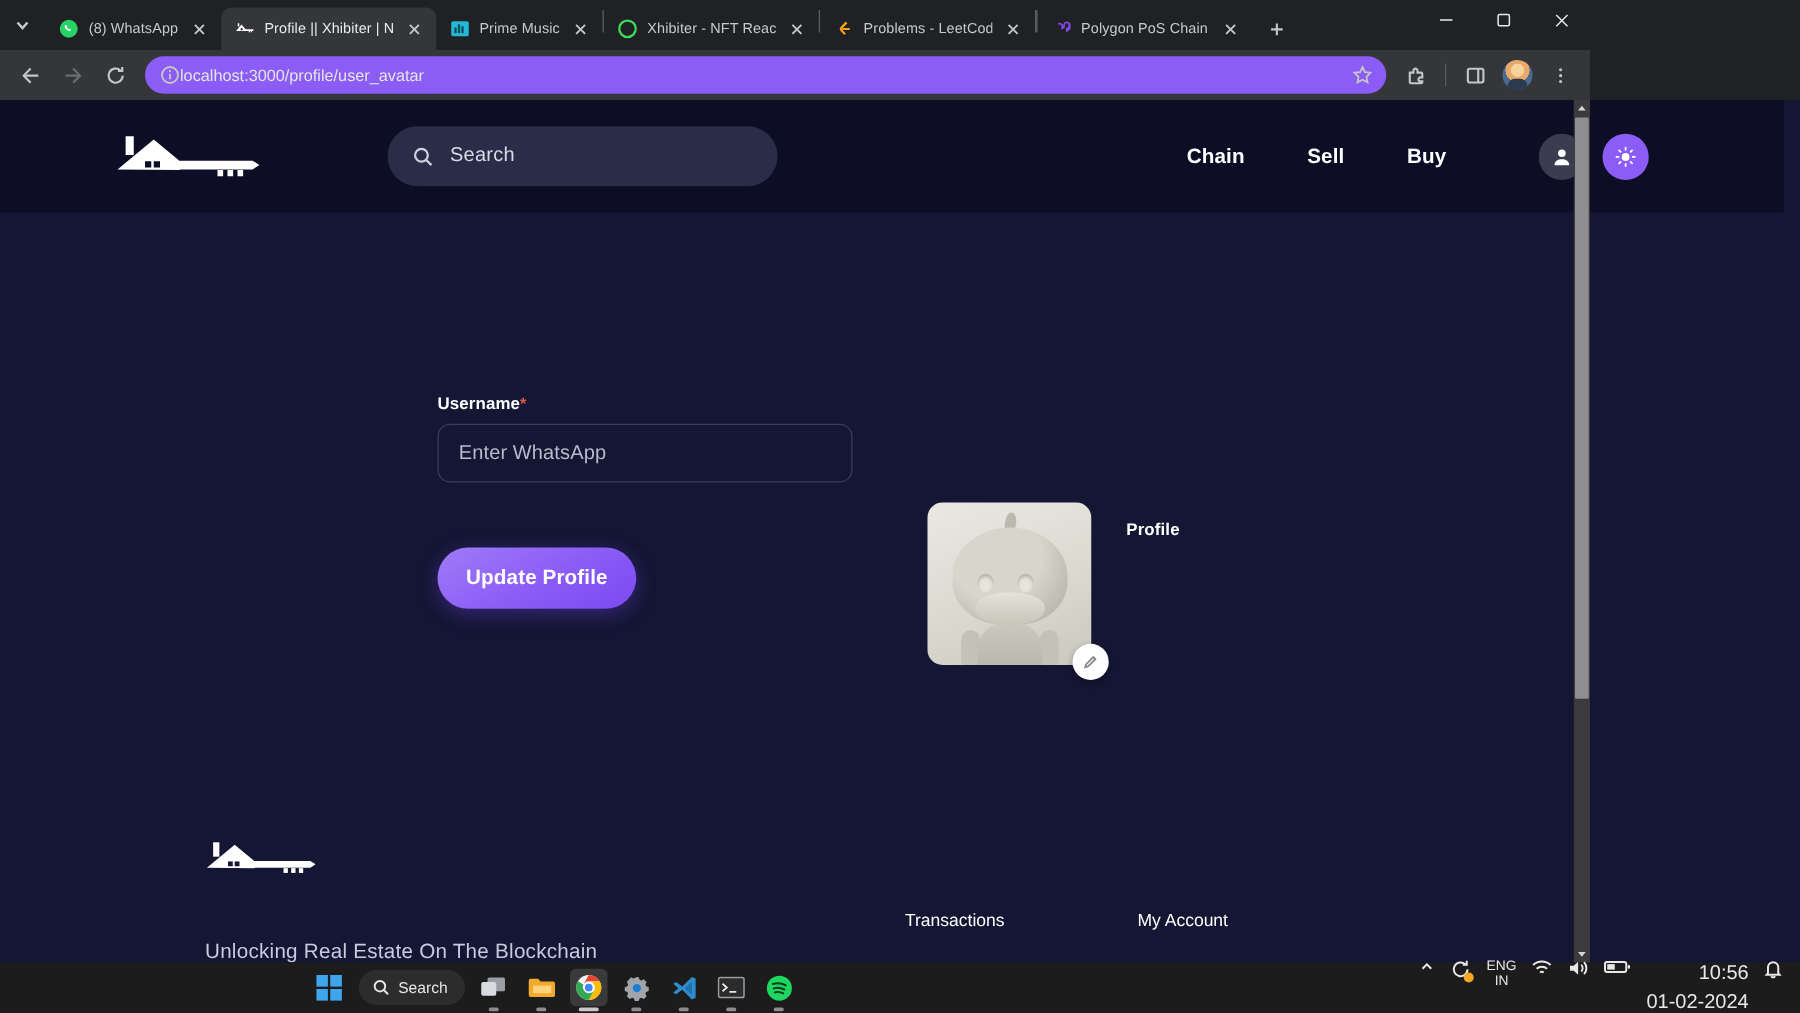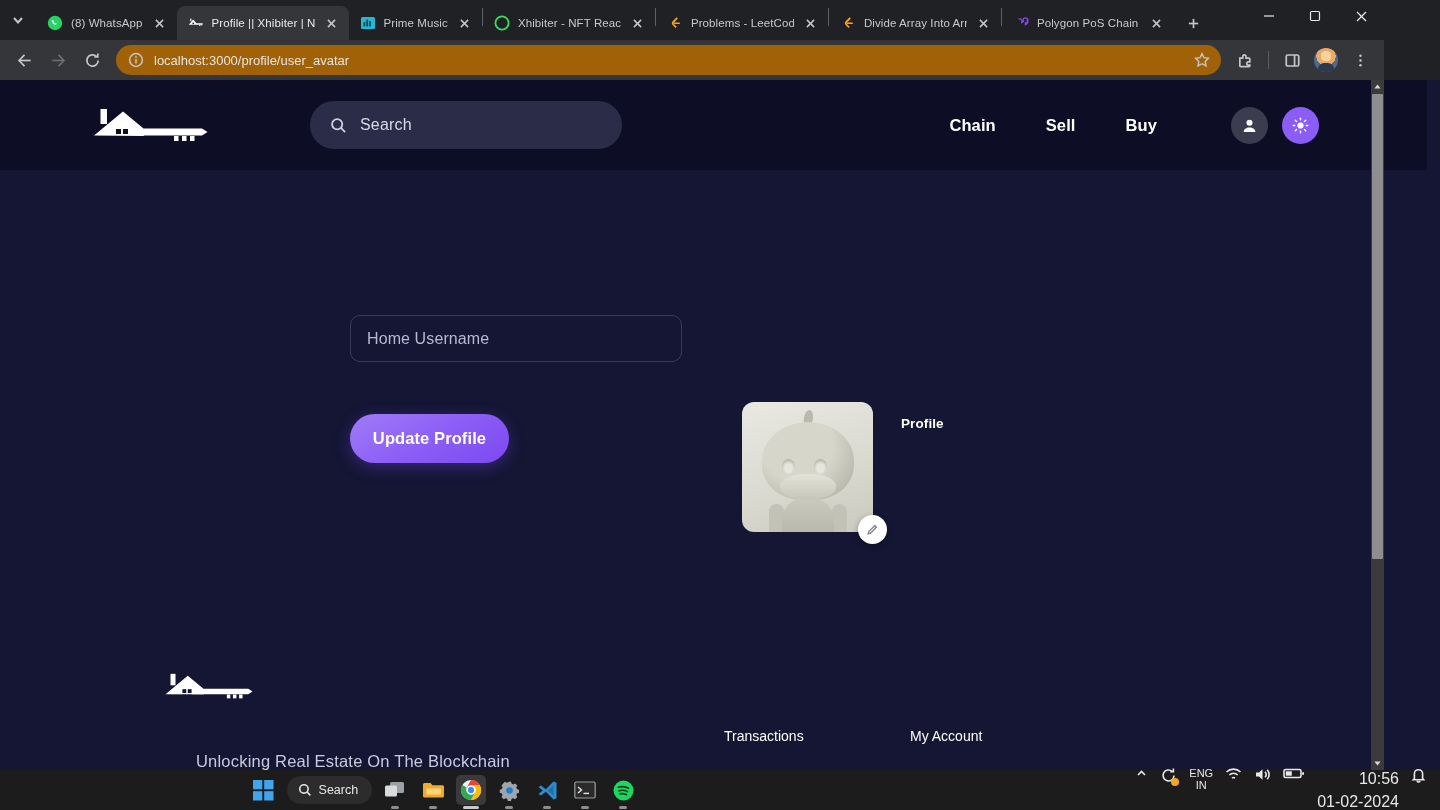--- a/index.html
+++ b/index.html
@@ -4,21 +4,21 @@
 <style>
   * { box-sizing: border-box; margin: 0; padding: 0; }
   html, body {
     width: 1440px; height: 810px;
     overflow: hidden;
     background: #202124;
     font-family: "Liberation Sans", sans-serif;
   }
 
   
-  .browser { width: 1384px; height: 810px; position: relative; }
+  .browser { width: 1272px; height: 810px; position: relative; }
 
   .tabstrip {
     height: 40px; background: #202124;
     display: flex; align-items: flex-end; position: relative;
   }
   .tab-list-btn {
     width: 36px; height: 40px; display: flex; align-items: center; justify-content: center;
     flex: 0 0 36px;
   }
   .tab-list-btn svg { width: 14px; height: 14px; fill: none; stroke: #c4c7c5; stroke-width: 2; }
@@ -58,22 +58,22 @@
 
   .toolbar {
     height: 40px; background: #35363a; display: flex; align-items: center;
     padding: 0 8px; gap: 2px;
   }
   .tbtn { width: 32px; height: 32px; border-radius: 50%; display: flex; align-items: center; justify-content: center; }
   .tbtn svg { width: 17px; height: 17px; fill: none; stroke: #c4c7c5; stroke-width: 1.8; }
   .tbtn.dim svg { stroke: #6b6e70; }
 
   .omnibox {
-    flex: 1 1 auto; height: 30px; background: #a16207; border-radius: 16px;
-    display: flex; align-items: center; gap: 10px; padding: 0 6px 0 12px;
+    flex: 1 1 auto; height: 30px; background: #8b5cf6; border-radius: 16px;
+    display: flex; align-items: center; gap: 0; padding: 0 6px 0 12px;
     margin: 0 6px;
   }
   .omni-info { width: 16px; height: 16px; flex: 0 0 16px; }
   .omni-info svg { width: 16px; height: 16px; stroke: #c4c7c5; fill: none; stroke-width: 1.5; }
   .omni-url { font-size: 13px; color: #e3e5e7; flex: 1 1 auto; white-space: nowrap; overflow: hidden; }
   .omni-star { width: 26px; height: 26px; display: flex; align-items: center; justify-content: center; }
   .omni-star svg { width: 16px; height: 16px; stroke: #c4c7c5; fill: none; stroke-width: 1.6; }
 
   .tb-sep { width: 1px; height: 18px; background: #5a5b5e; margin: 0 5px; }
   .avatar-chip {
@@ -190,21 +190,21 @@
   }
   .edit-badge svg { width: 13px; height: 13px; stroke: #8a8a92; fill: none; stroke-width: 1.6; }
   .profile-cap {
     position: absolute; left: 149px; top: 14px; font-size: 13.5px;
     font-weight: bold; color: #ffffff; letter-spacing: .1px; padding-left: 10px;
   }
 
   
   .footer { position: absolute; left: 0; top: 590px; width: 1427px; padding: 0 0 0 164px; }
   .f-logo { width: 92px; height: 34px; }
-  .f-tag { margin-top: 48px; font-size: 16.5px; color: #c9cade; letter-spacing: .2px; margin-left: 32px; }
+  .f-tag { margin-top: 48px; font-size: 16.5px; color: #c9cade; letter-spacing: .2px; }
   .f-col { position: absolute; top: 58px; }
   .f-col.c1 { left: 724px; }
   .f-col.c2 { left: 910px; }
   .f-head { font-size: 14px; font-weight: normal; color: #ffffff; margin-bottom: 30px; }
 
   
   .scrollbar {
     position: absolute; right: 0; top: 80px; width: 13px; height: 690px;
     background: #3b3b3d;
   }
@@ -334,35 +334,20 @@
       <span class="tab-close">
         <svg viewBox="0 0 10 10">
             <line x1="1" y1="1" x2="9" y2="9"></line>
             <line x1="9" y1="1" x2="1" y2="9"></line>
           </svg>
       </span>
     </div>
 
     <div class="tab-sep"></div>
 
-    <div class="tab inactive">
-      <span class="tab-favicon">
-        <svg viewBox="0 0 16 16">
-            <path d="M9.6 2.2 5.4 6.6a2.3 2.3 0 0 0 0 3.1l3.1 3.3 1.2-1.2-2.8-2.9a.9.9 0 0 1 0-1.2l4-4.2z" fill="#ffa116"></path>
-            <rect x="6.6" y="7.4" width="6.4" height="1.6" rx=".8" fill="#ffa116"></rect>
-          </svg>
-      </span>
-      <span class="tab-title">Divide Array Into Arr</span>
-      <span class="tab-close">
-        <svg viewBox="0 0 10 10">
-            <line x1="1" y1="1" x2="9" y2="9"></line>
-            <line x1="9" y1="1" x2="1" y2="9"></line>
-          </svg>
-      </span>
-    </div>
 
     <div class="tab-sep"></div>
 
     <div class="tab inactive">
       <span class="tab-favicon">
         <svg viewBox="0 0 16 16">
             <path d="M5.6 4.2c1.6-.9 3.2.2 3.2 2v1.3l1.4-.8V5.3c0-1.9 2-3 3.5-2.1 1.6.9 1.6 3.2 0 4.1l-1.3.7v1.6l1.3-.7c1.6-.9 1.6-3.2 0-4.1" fill="none" stroke="#8247e5" stroke-width="1.4"></path>
           </svg>
       </span>
       <span class="tab-title">Polygon PoS Chain T</span>
@@ -512,22 +497,25 @@
                   <line x1="4.8" y1="13.2" x2="3.5" y2="14.5"></line>
               </g>
             </svg>
           </div>
         </div>
       </div>
 
       <div class="main">
 
         <div class="form-wrap">
+          <label class="fld-label">
+            <span>Username</span><span class="req">*</span>
+          </label>
           <div class="field placeholder">
-            <span class="val">Home Username</span>
+            <span class="val">Enter WhatsApp</span>
           </div>
 
           <div class="gap"></div>
 
 
           <button class="update-btn">Update Profile</button>
         </div>
 
         <div class="avatar-block">
           <div class="avatar-card">

